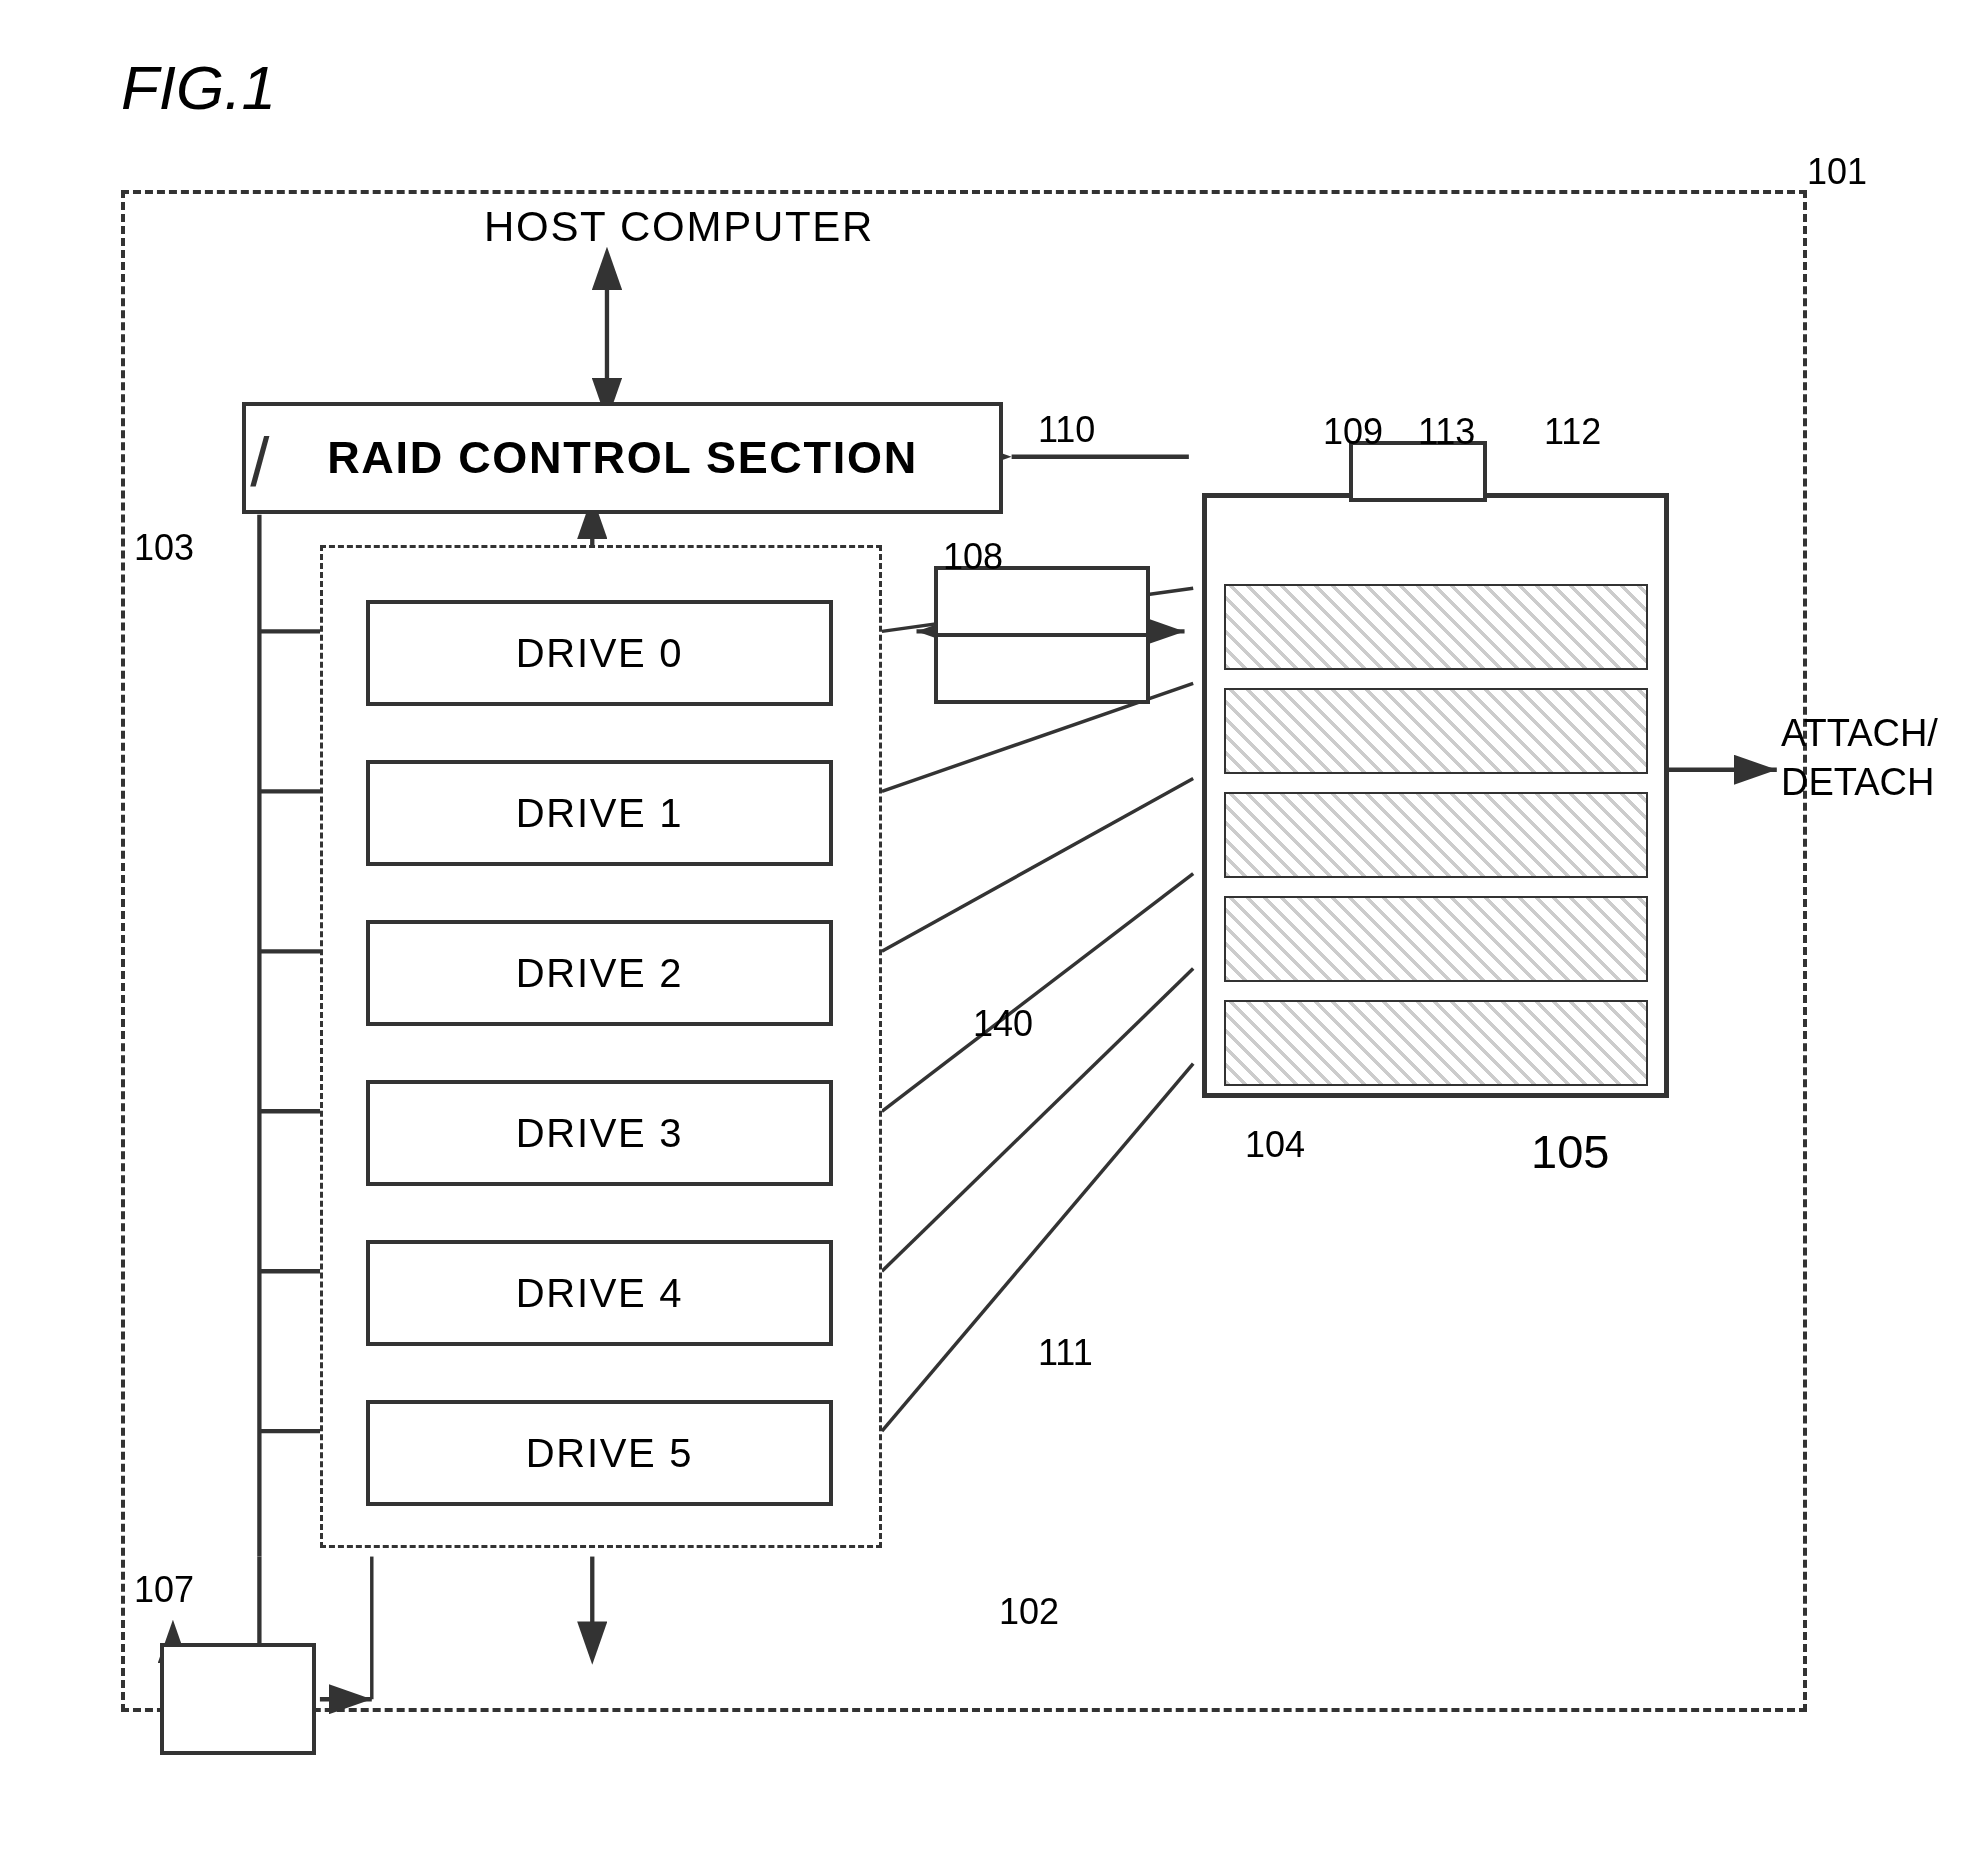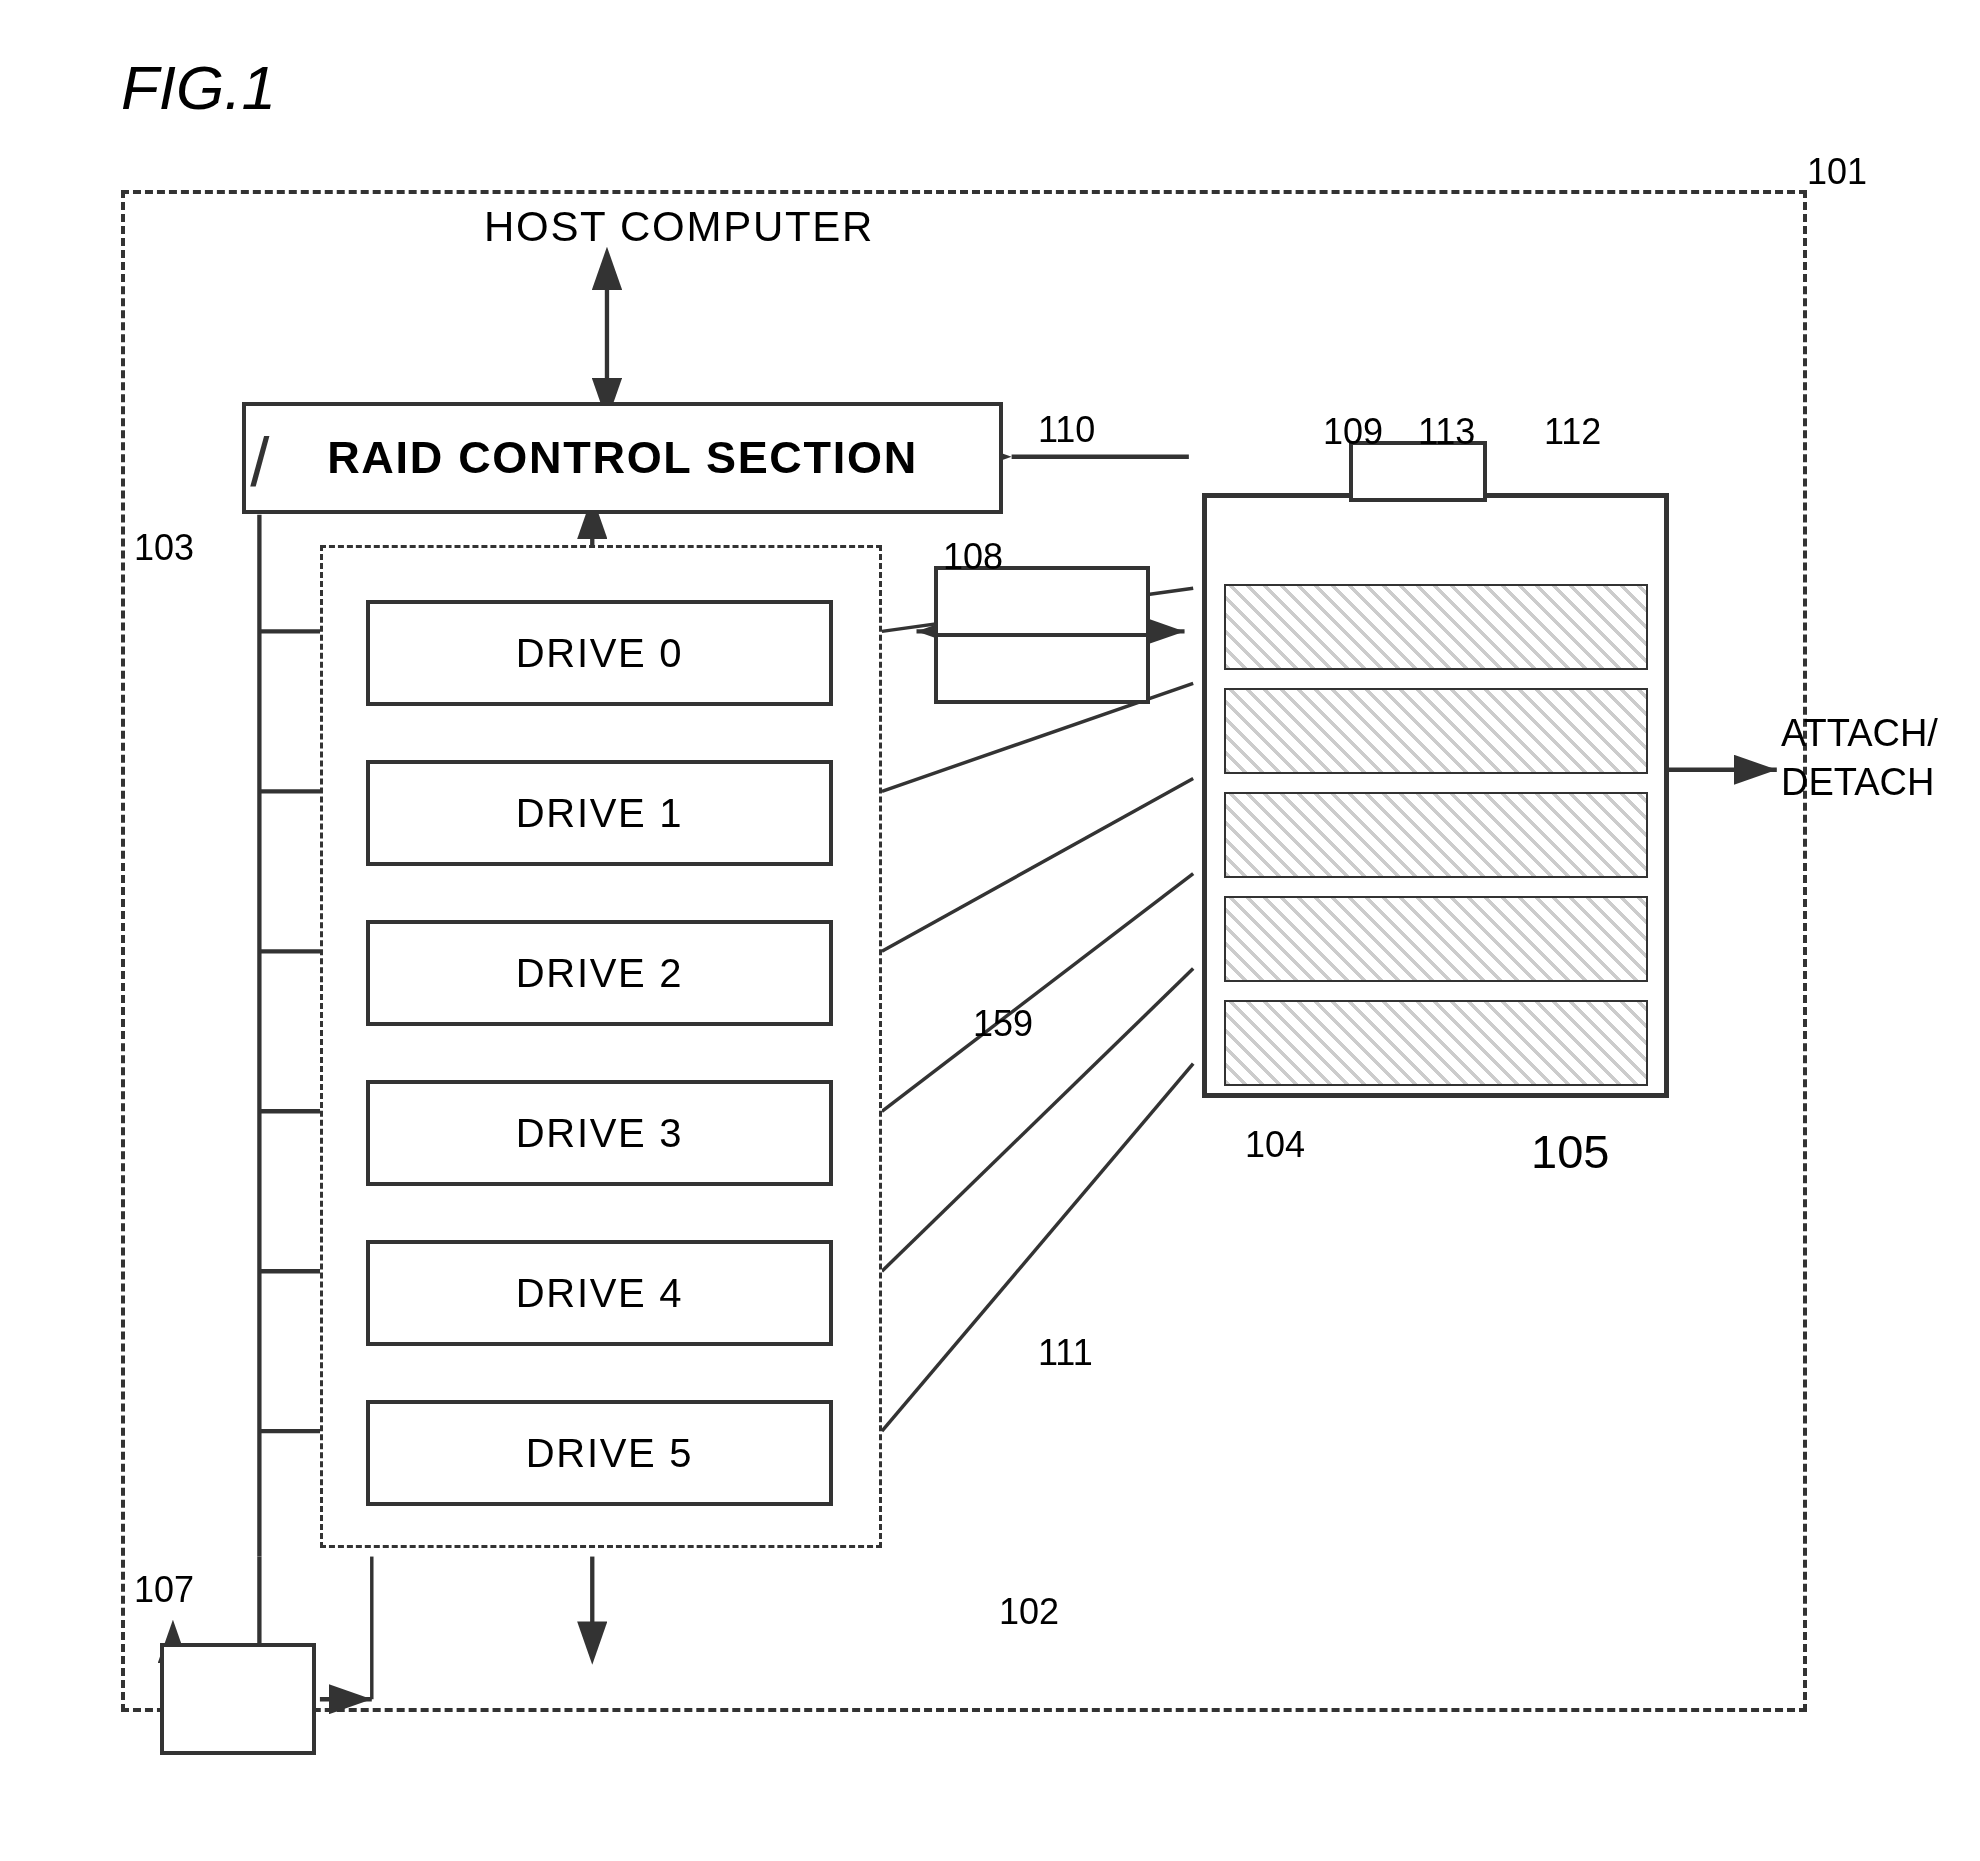--- a/index.html
+++ b/index.html
@@ -454,21 +454,21 @@
 
   <div class="device-connector">
     
   </div>
 
   <div class="label-109">109</div>
   <div class="label-113">113</div>
   <div class="label-112">112</div>
   <div class="label-104">104</div>
   <div class="label-105">105</div>
-  <div class="label-106">159</div>
+  <div class="label-106">140</div>
   <div class="label-111">111</div>
   <div class="label-102">102</div>
 
   <div class="attach-detach-label">
     <span style="white-space:pre-line;">ATTACH/
 DETACH</span>
   </div>
 
 </div>
 

